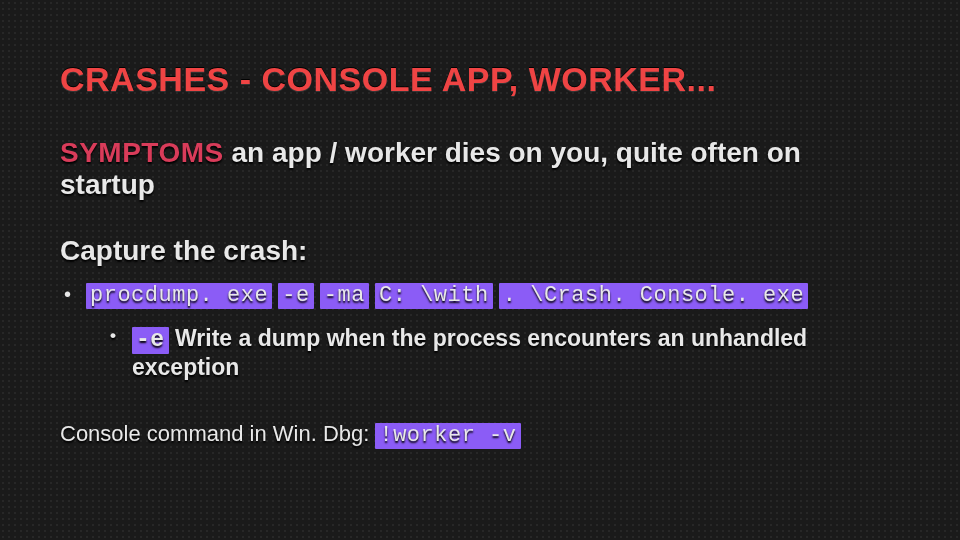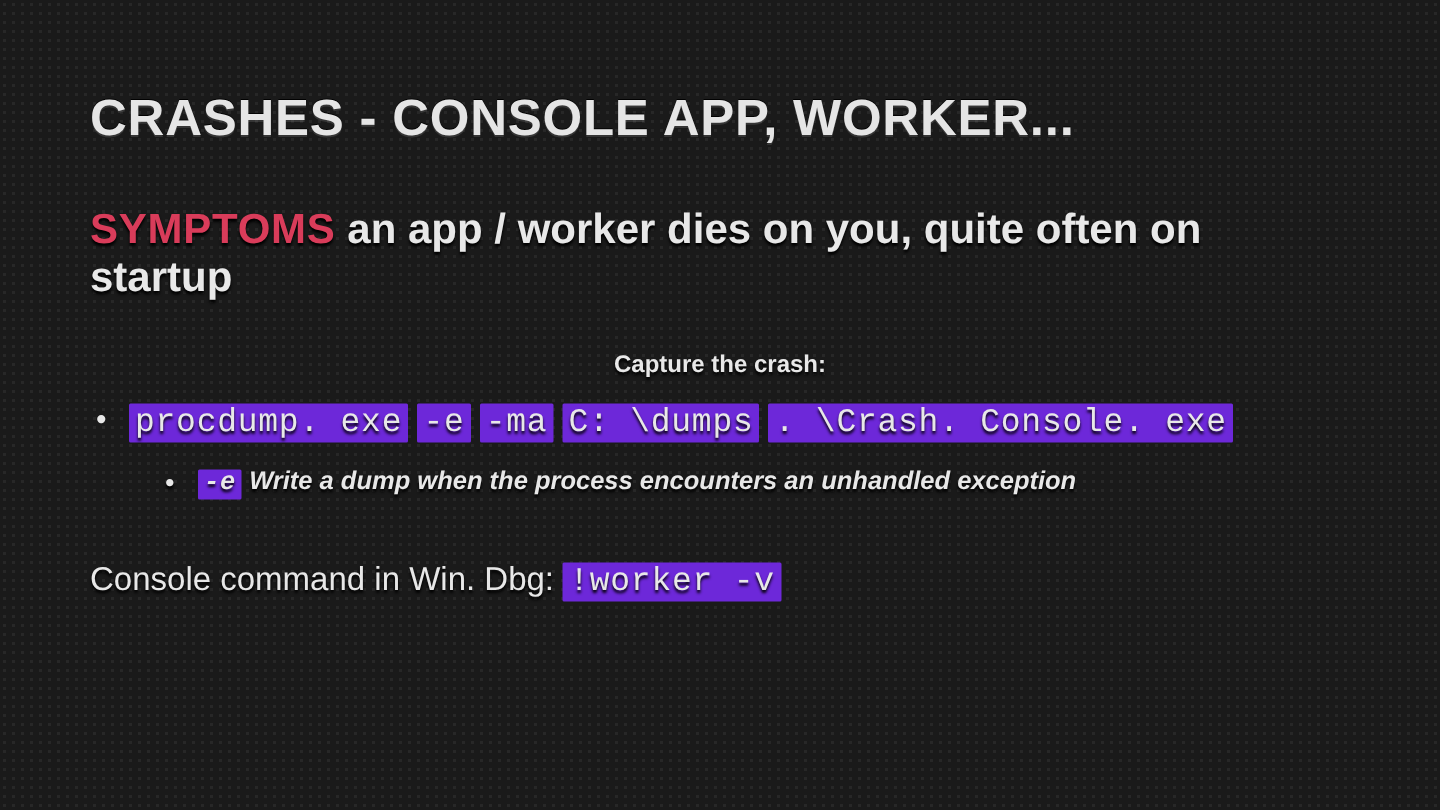--- a/index.html
+++ b/index.html
@@ -11,21 +11,21 @@
     background-size: 6px 6px;
     font-family: Arial, Helvetica, sans-serif;
     color: #e8e8e8;
     padding: 60px 60px 0 60px;
     position: relative;
   }
   .title {
     font-size: 34px;
     font-weight: 800;
     letter-spacing: 0.5px;
-    color: #e5e5e5;
+    color: #ef4444;
     text-shadow:
       0 1px 0 rgba(255,255,255,0.12),
       0 -1px 0 rgba(0,0,0,0.9);
     margin-bottom: 38px;
     text-transform: uppercase;
   }
   .line1 {
     font-size: 28px;
     font-weight: 700;
     text-shadow: 0 2px 2px #000;
@@ -33,25 +33,24 @@
   }
   .sym-lead {
     color: #d93c5a;
     font-weight: 800;
     letter-spacing: 0.5px;
   }
   .sym-caps {
     font-variant: small-caps;
   }
   .capture {
-    font-size: 16px;
+    font-size: 28px;
     font-weight: 700;
     text-shadow: 0 2px 2px #000;
     margin-bottom: 14px;
-    text-align: center;
   }
   ul.outer {
     list-style: none;
     margin-left: 4px;
   }
   ul.outer > li {
     position: relative;
     padding-left: 22px;
     margin-bottom: 10px;
   }
@@ -63,39 +62,38 @@
     color: #e8e8e8;
     font-size: 20px;
   }
   .cmd-row {
     font-size: 22px;
     font-weight: 400;
     text-shadow: 0 2px 2px #000;
   }
   .code {
     font-family: "Courier New", Courier, monospace;
-    background: #6d28d9;
+    background: #8b5cf6;
     padding: 0 4px 1px 4px;
     border-radius: 1px;
     display: inline-block;
     letter-spacing: 0.5px;
   }
   ul.inner {
     list-style: none;
     margin-top: 16px;
     margin-left: 24px;
   }
   ul.inner > li {
     position: relative;
     padding-left: 22px;
     margin-bottom: 10px;
-    font-size: 17px;
+    font-size: 23px;
     font-weight: 700;
     text-shadow: 0 2px 2px #000;
-    font-style: italic;
   }
   ul.inner > li::before {
     content: "•";
     position: absolute;
     left: 0;
     top: 1px;
     color: #e8e8e8;
     font-size: 17px;
   }
   .afterflag { font-weight: 700; }
@@ -117,21 +115,21 @@
 </p>
 
 <p class="capture">Capture the crash:</p>
 
 <ul class="outer">
   <li>
     <span class="cmd-row">
       <span class="code">procdump. exe</span>
       <span class="code">-e</span>
       <span class="code">-ma</span>
-      <span class="code">C: \dumps</span>
+      <span class="code">C: \with</span>
       <span class="code">. \Crash. Console. exe</span>
     </span>
     <ul class="inner">
       <li>
         <span class="code">-e</span><span class="afterflag"> Write a dump when the process encounters an unhandled exception</span>
       </li>
     </ul>
   </li>
 </ul>
 

